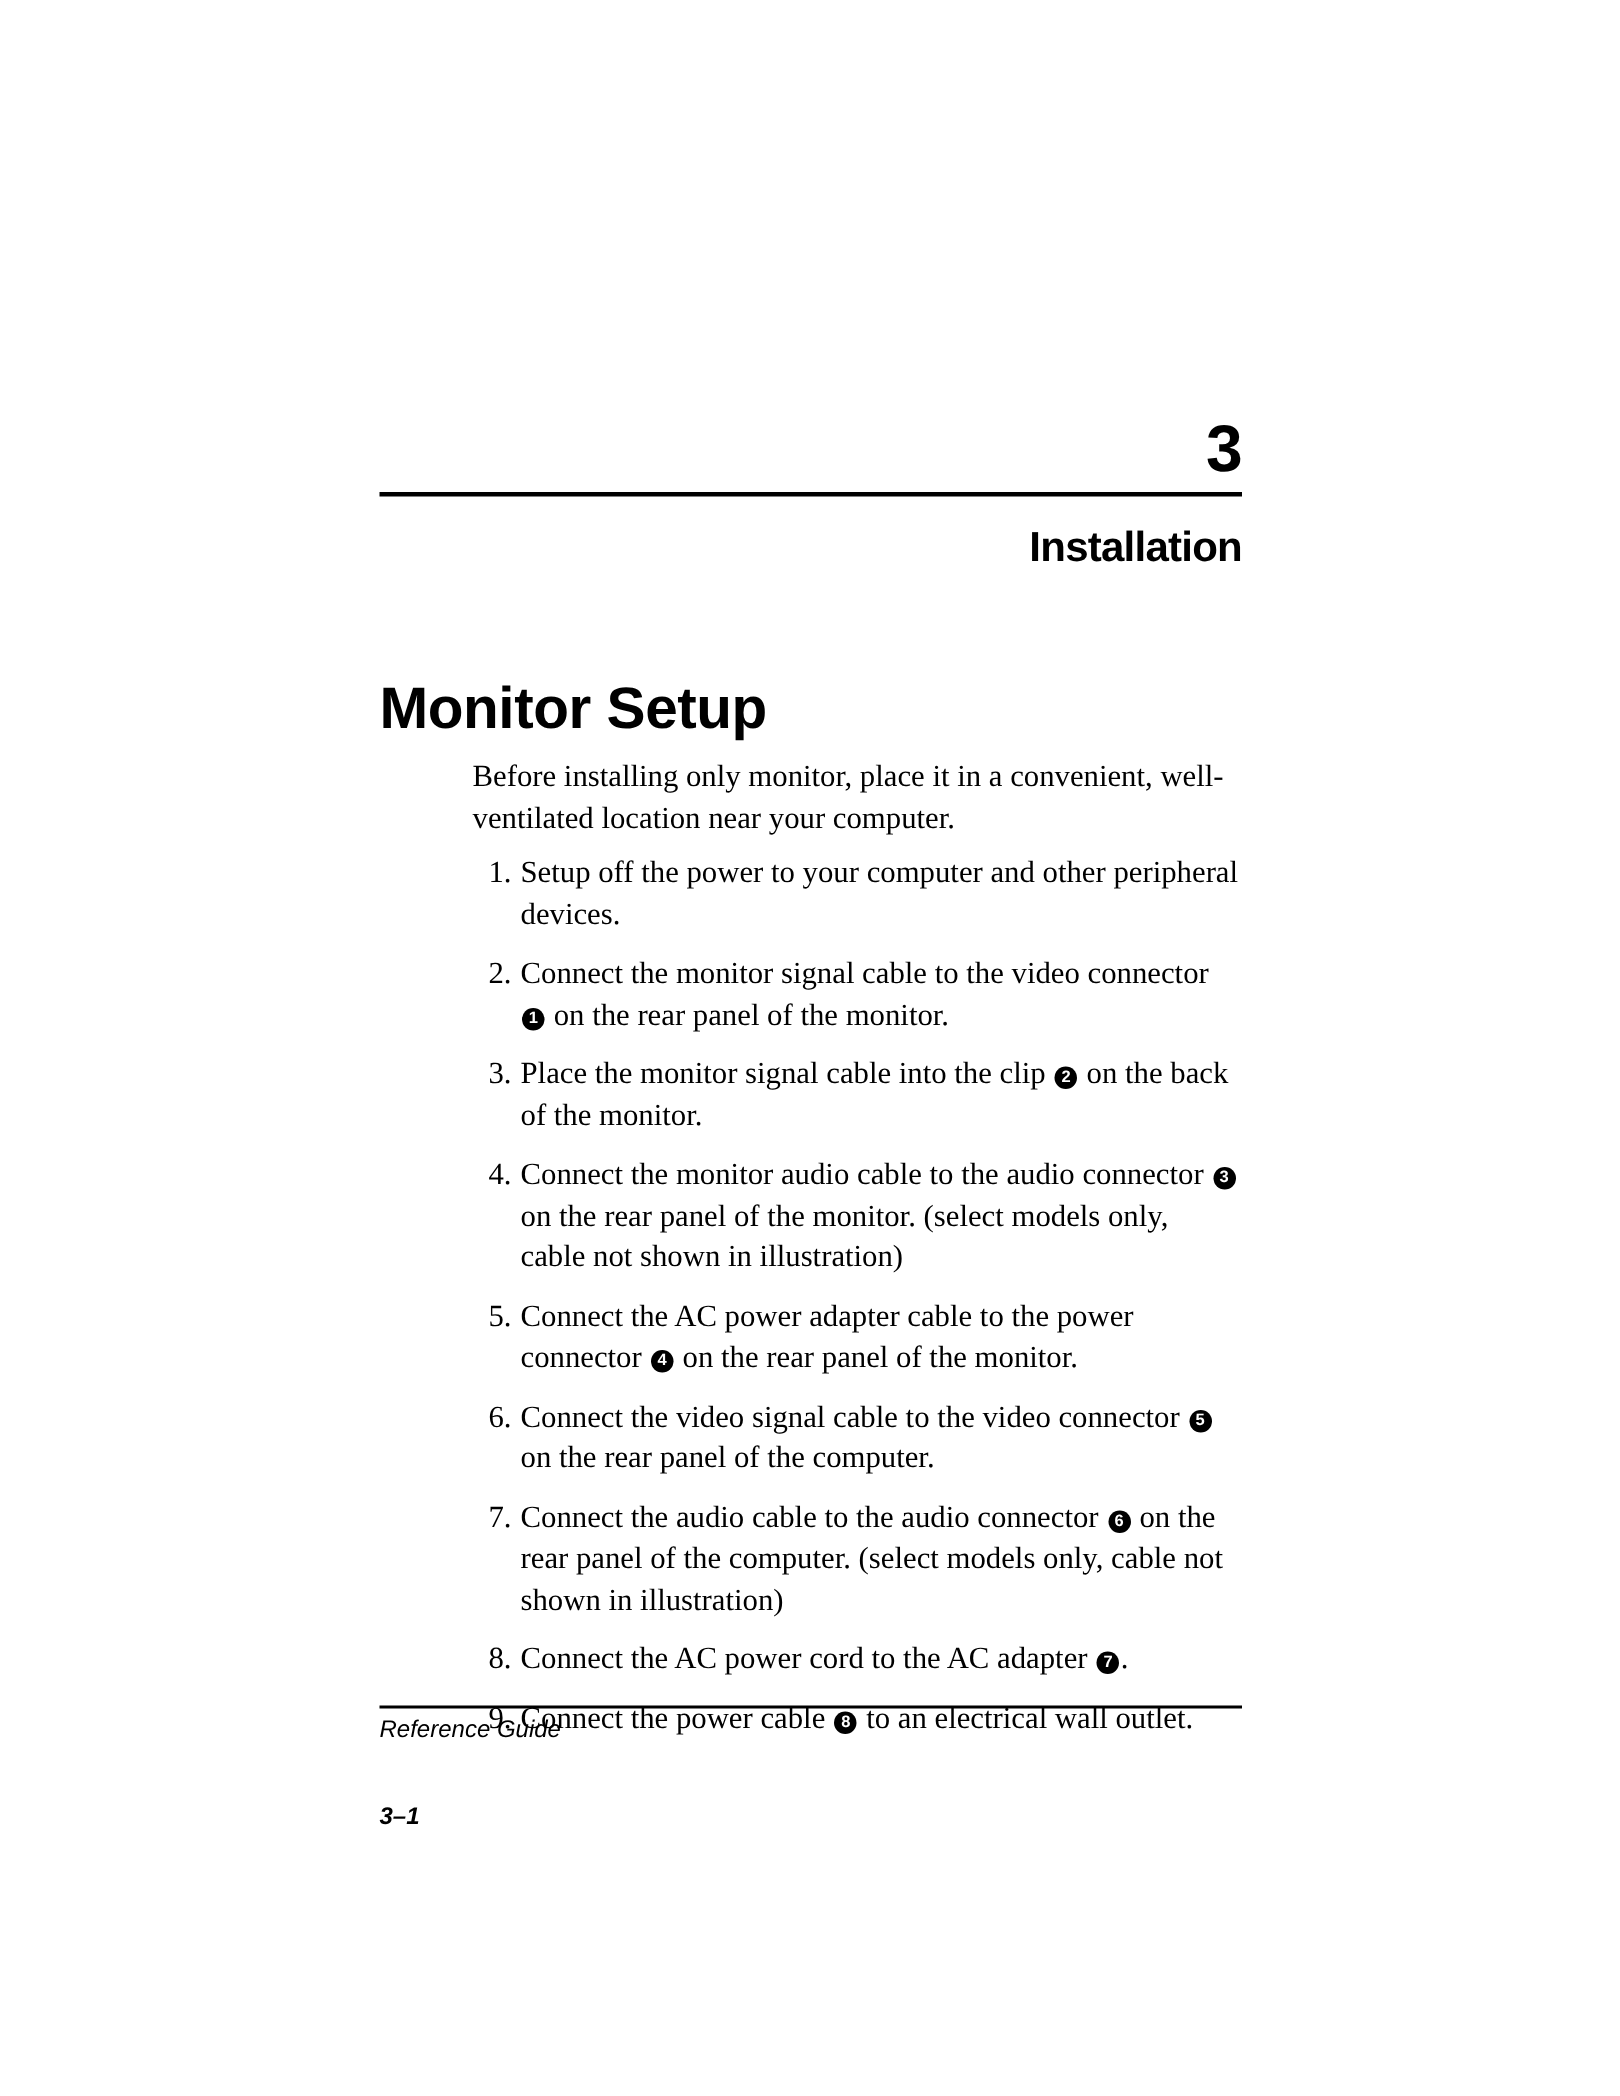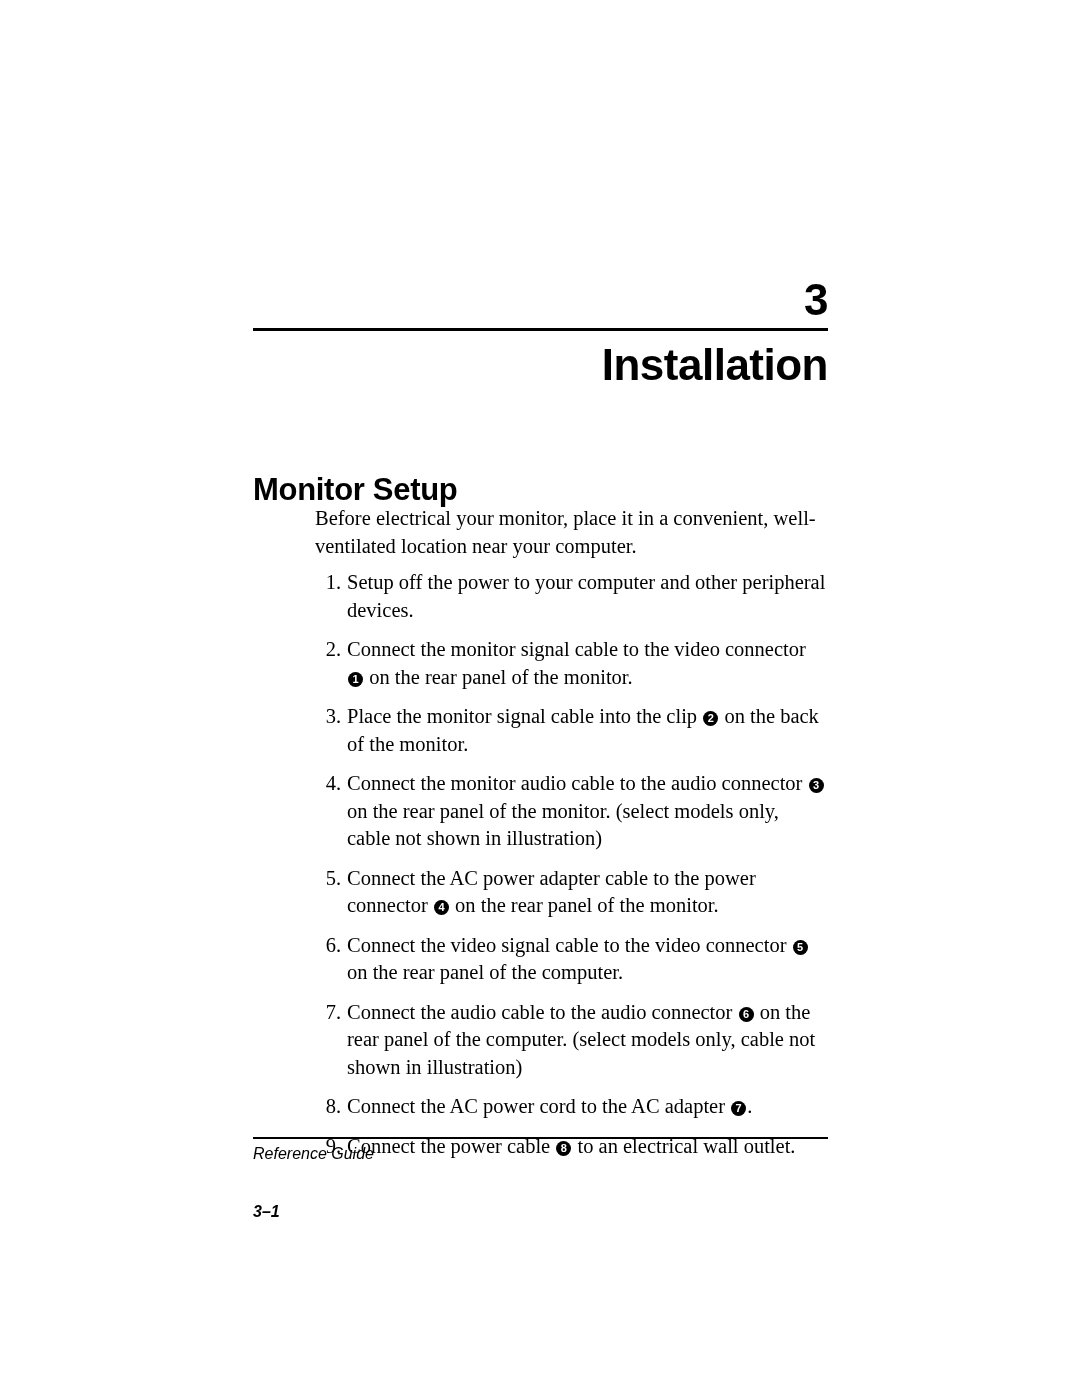--- a/index.html
+++ b/index.html
@@ -43,34 +43,34 @@
     margin-top: 4px;
     border: 0;
     border-top: 3px solid #000000;
     height: 0;
     width: 100%;
   }
   .chapter-title {
     text-align: right;
     font-family: "Liberation Sans", "DejaVu Sans", sans-serif;
     font-weight: bold;
-    font-size: 44px;
+    font-size: 28px;
     line-height: 52px;
     letter-spacing: -0.5px;
     margin-top: 4px;
   }
 
   
   .section-heading {
     position: absolute;
     left: 253px;
-    top: 472px;
-    font-family: "Liberation Sans", "DejaVu Sans", sans-serif;
-    font-weight: bold;
-    font-size: 31px;
+    top: 455px;
+    font-family: "Liberation Sans", "DejaVu Sans", sans-serif;
+    font-weight: bold;
+    font-size: 39px;
     line-height: 36px;
     letter-spacing: -0.3px;
   }
 
   
   .body-block {
     position: absolute;
     left: 315px;
     top: 505px;
     width: 512px;
@@ -161,21 +161,21 @@
 
   <div class="chapter-header">
     <div class="chapter-number">3</div>
     <hr class="chapter-rule">
     <div class="chapter-title">Installation</div>
   </div>
 
   <div class="section-heading">Monitor Setup</div>
 
   <div class="body-block">
-    <p class="intro-paragraph">Before electrical your monitor, place it in a convenient, well-ventilated location near your computer.</p>
+    <p class="intro-paragraph">Before installing only monitor, place it in a convenient, well-ventilated location near your computer.</p>
 
     <ol class="step-list" id="step-list">
         <li class="step-item">
           <span class="step-marker">1.</span>
           <span class="step-text">Setup off the power to your computer and other peripheral devices.</span>
         </li>
         <li class="step-item">
           <span class="step-marker">2.</span>
           <span class="step-text">Connect the monitor signal cable to the video connector <span class="callout">1</span> on the rear panel of the monitor.</span>
         </li>

